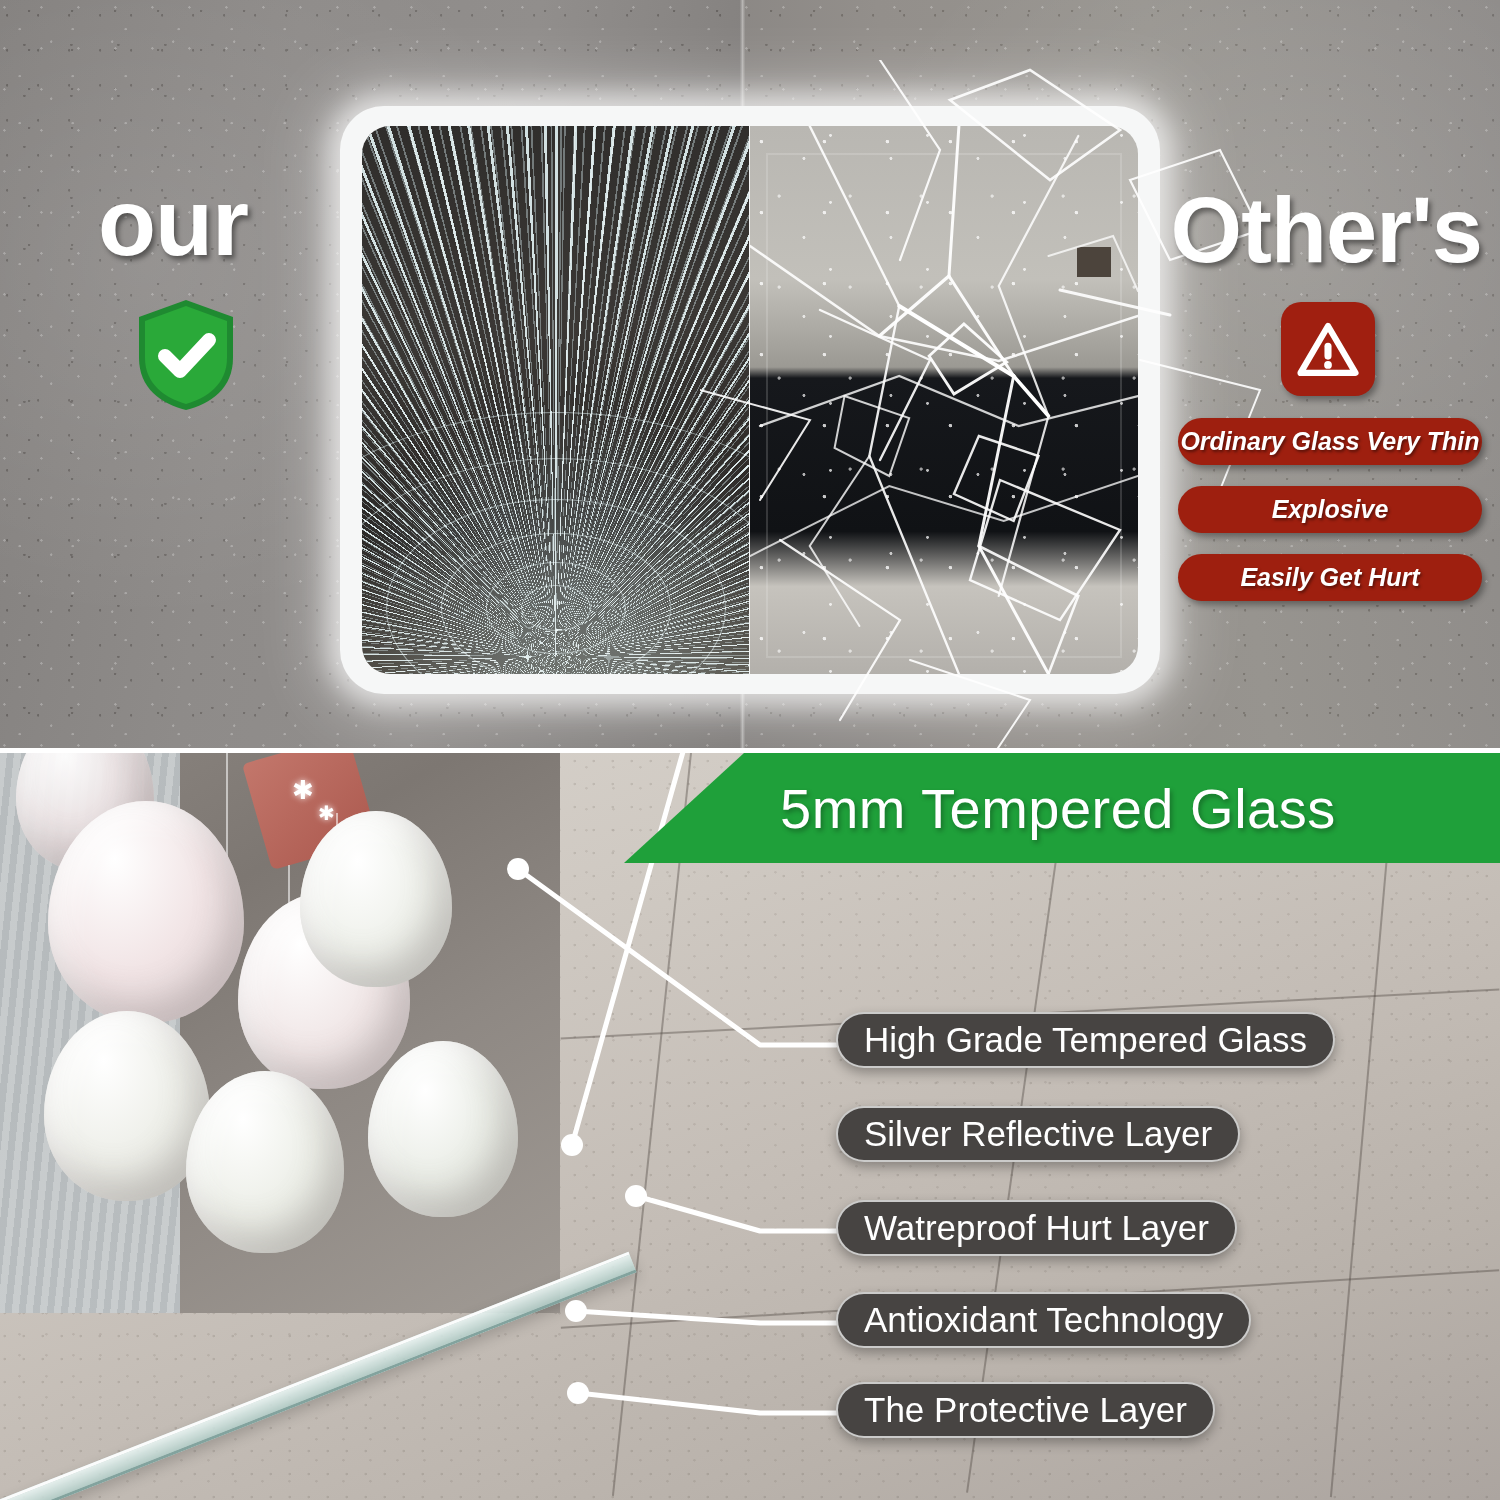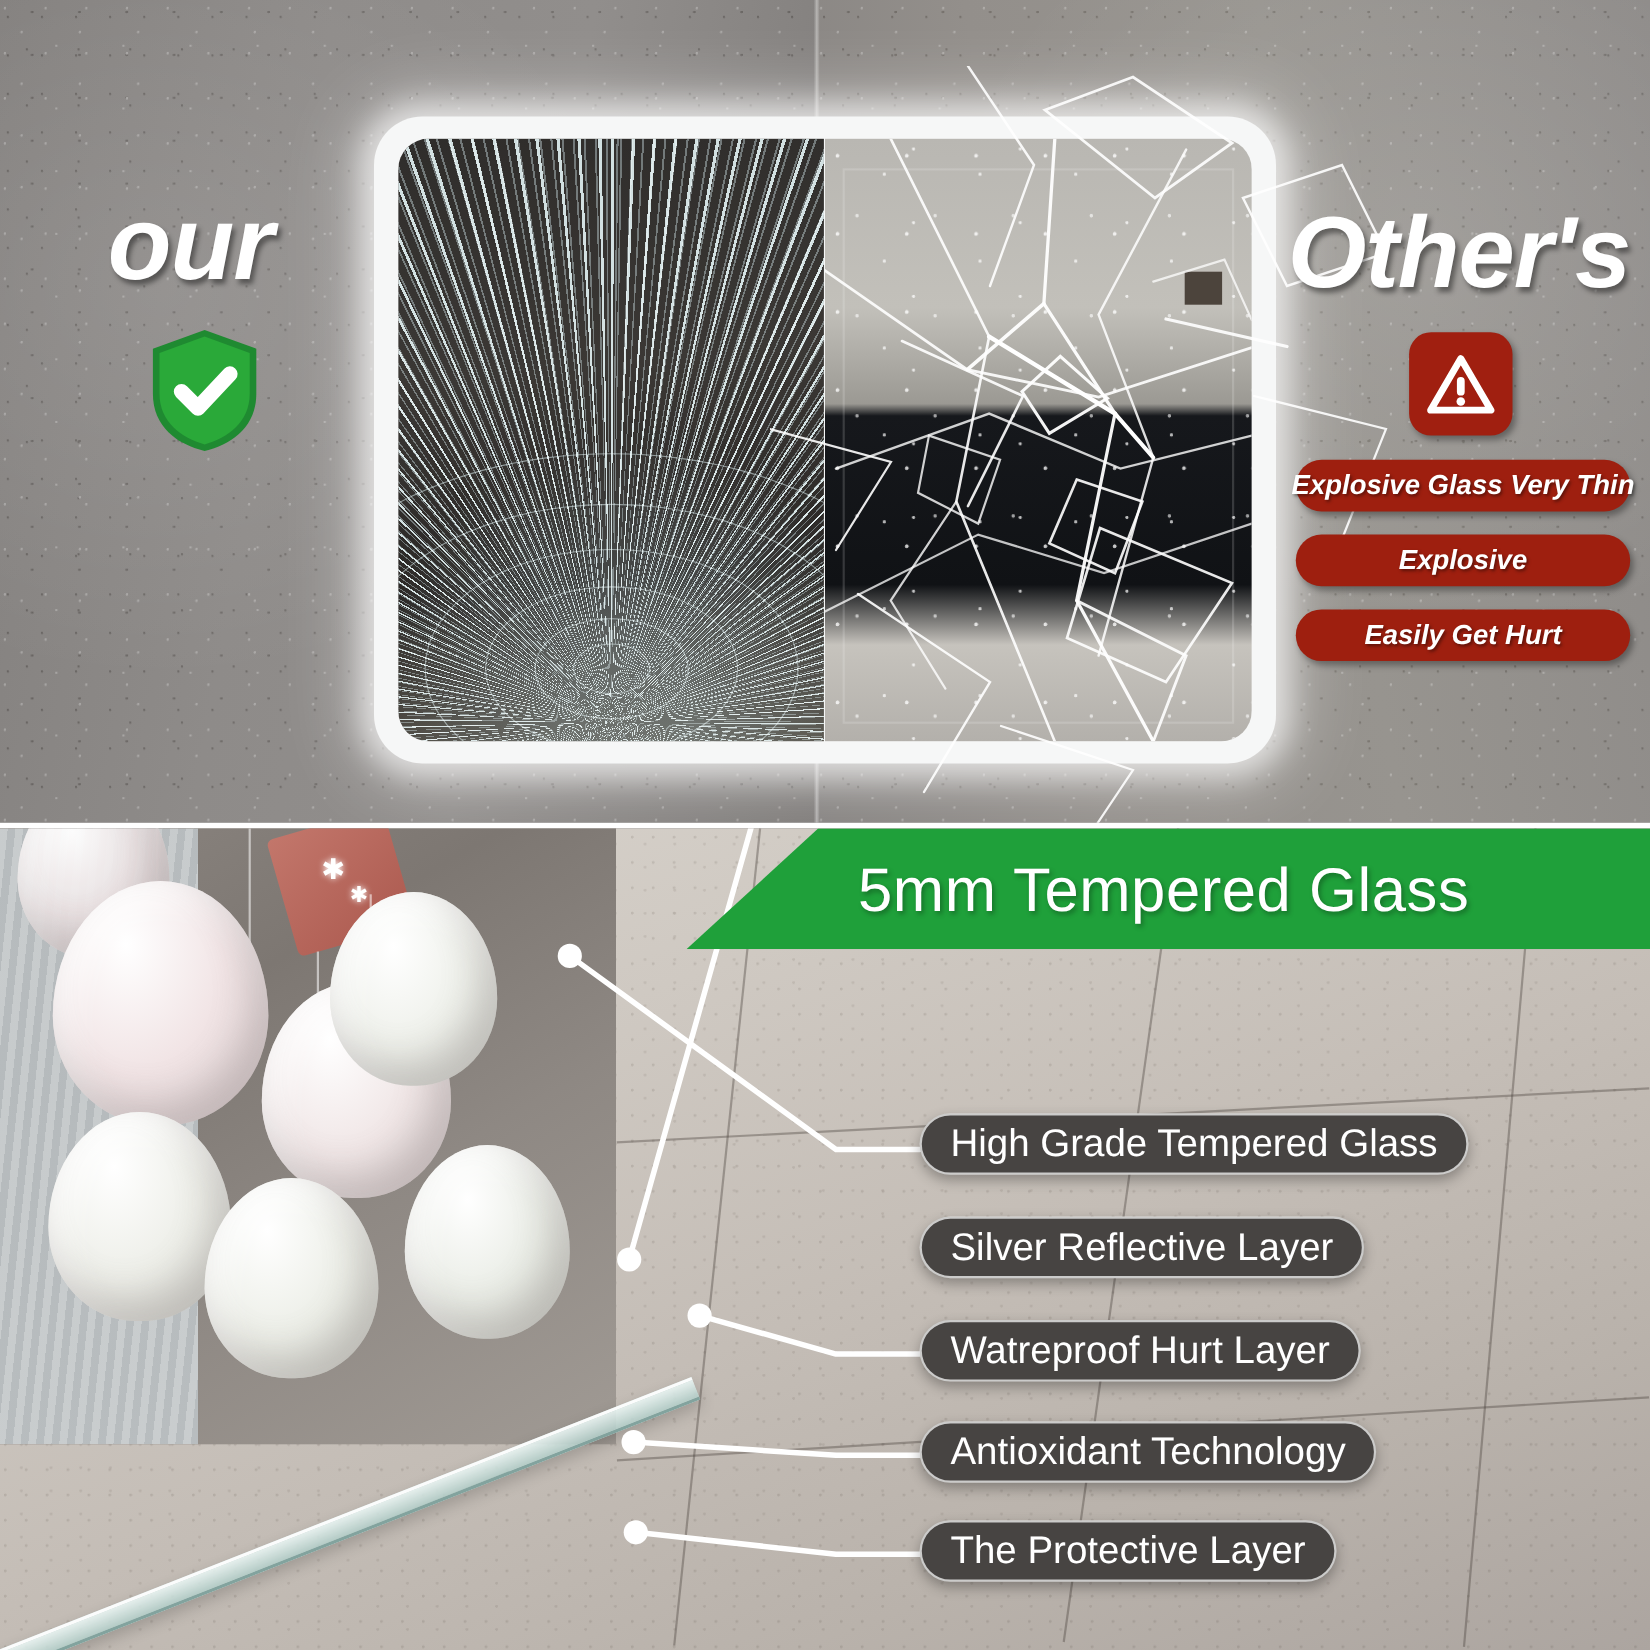--- a/index.html
+++ b/index.html
@@ -75,21 +75,21 @@
       radial-gradient(circle at 18% 22%, rgba(255,255,255,.9) 0 1.5px, transparent 2px),
       radial-gradient(circle at 62% 41%, rgba(255,255,255,.8) 0 1.2px, transparent 1.8px),
       radial-gradient(circle at 41% 77%, rgba(255,255,255,.7) 0 1.3px, transparent 1.9px),
       radial-gradient(circle at 83% 14%, rgba(255,255,255,.85) 0 1.1px, transparent 1.7px);
     background-size:63px 71px,87px 79px,71px 91px,97px 67px; }
   .rframe { position:absolute; left:4%; top:5%; right:4%; bottom:3%;
     border:2px solid rgba(255,255,255,.16); }
   .rsq { position:absolute; right:7%; top:22%; width:34px; height:30px; background:#4c443c; }
 
   
-  .head { position:absolute; color:#fff; font-style:italic; font-weight:bold;
+  .head { position:absolute; color:#fff; font-weight:bold;
     text-shadow:3px 4px 5px rgba(0,0,0,.42); letter-spacing:-1px; }
   .head-our { left:98px; top:168px; font-size:95px; }
   .head-other { right:18px; top:178px; font-size:92px; }
 
   .badge-shield { position:absolute; left:133px; top:296px; width:106px; height:118px; }
   .badge-warn { position:absolute; left:1281px; top:302px; width:94px; height:94px;
     background:#a01f10; border-radius:20px; box-shadow:3px 4px 6px rgba(0,0,0,.35);
     display:flex; align-items:center; justify-content:center; }
 
   .chips { position:absolute; display:flex; flex-direction:column; gap:21px; }
@@ -257,21 +257,21 @@
 
     <div class="badge-warn">
       <svg viewBox="0 0 70 70" width="62" height="62">
         <path d="M35 9 L66 62 H4 Z" fill="none" stroke="#ffffff" stroke-width="7" stroke-linejoin="round"></path>
         <rect x="31" y="28" width="8" height="19" rx="4" fill="#ffffff"></rect>
         <circle cx="35" cy="53" r="4.4" fill="#ffffff"></circle>
       </svg>
     </div>
 
     <div class="chips chips-right">
-      <div class="chip red wide">Explosive Glass Very Thin</div>
+      <div class="chip red wide">Ordinary Glass Very Thin</div>
       <div class="chip red wide">Explosive</div>
       <div class="chip red wide">Easily Get Hurt</div>
     </div>
 
   </div>
 
   <div class="divider"></div>
 
   <div class="bot-panel">
 

